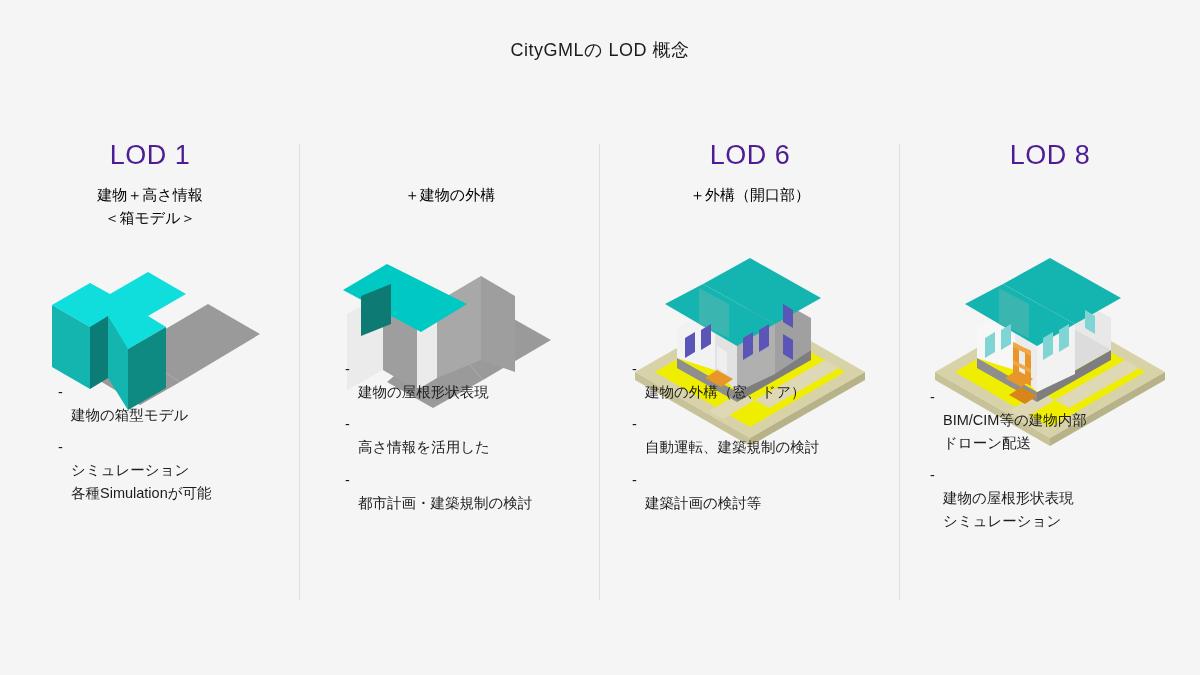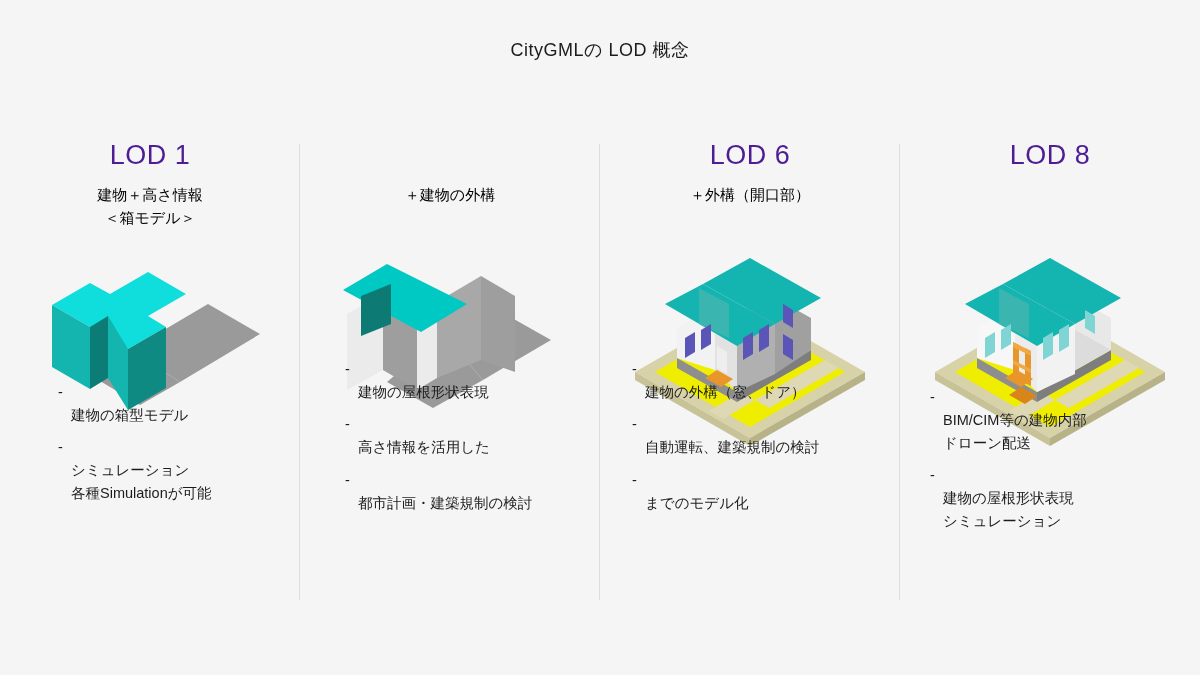--- a/index.html
+++ b/index.html
@@ -271,21 +271,21 @@
       <div class="bullet">
         <span class="bullet-dash">-</span>
         <span class="bullet-text">建物の外構（窓、ドア）</span>
       </div>
       <div class="bullet">
         <span class="bullet-dash">-</span>
         <span class="bullet-text">自動運転、建築規制の検討</span>
       </div>
       <div class="bullet">
         <span class="bullet-dash">-</span>
-        <span class="bullet-text">までのモデル化</span>
+        <span class="bullet-text">建築計画の検討等</span>
       </div>
     </div>
 
     <div class="divider"></div>
   </div>
 
   <div class="column col-4">
     <div class="lod-title">LOD 8</div>
 
     <div class="figure">

